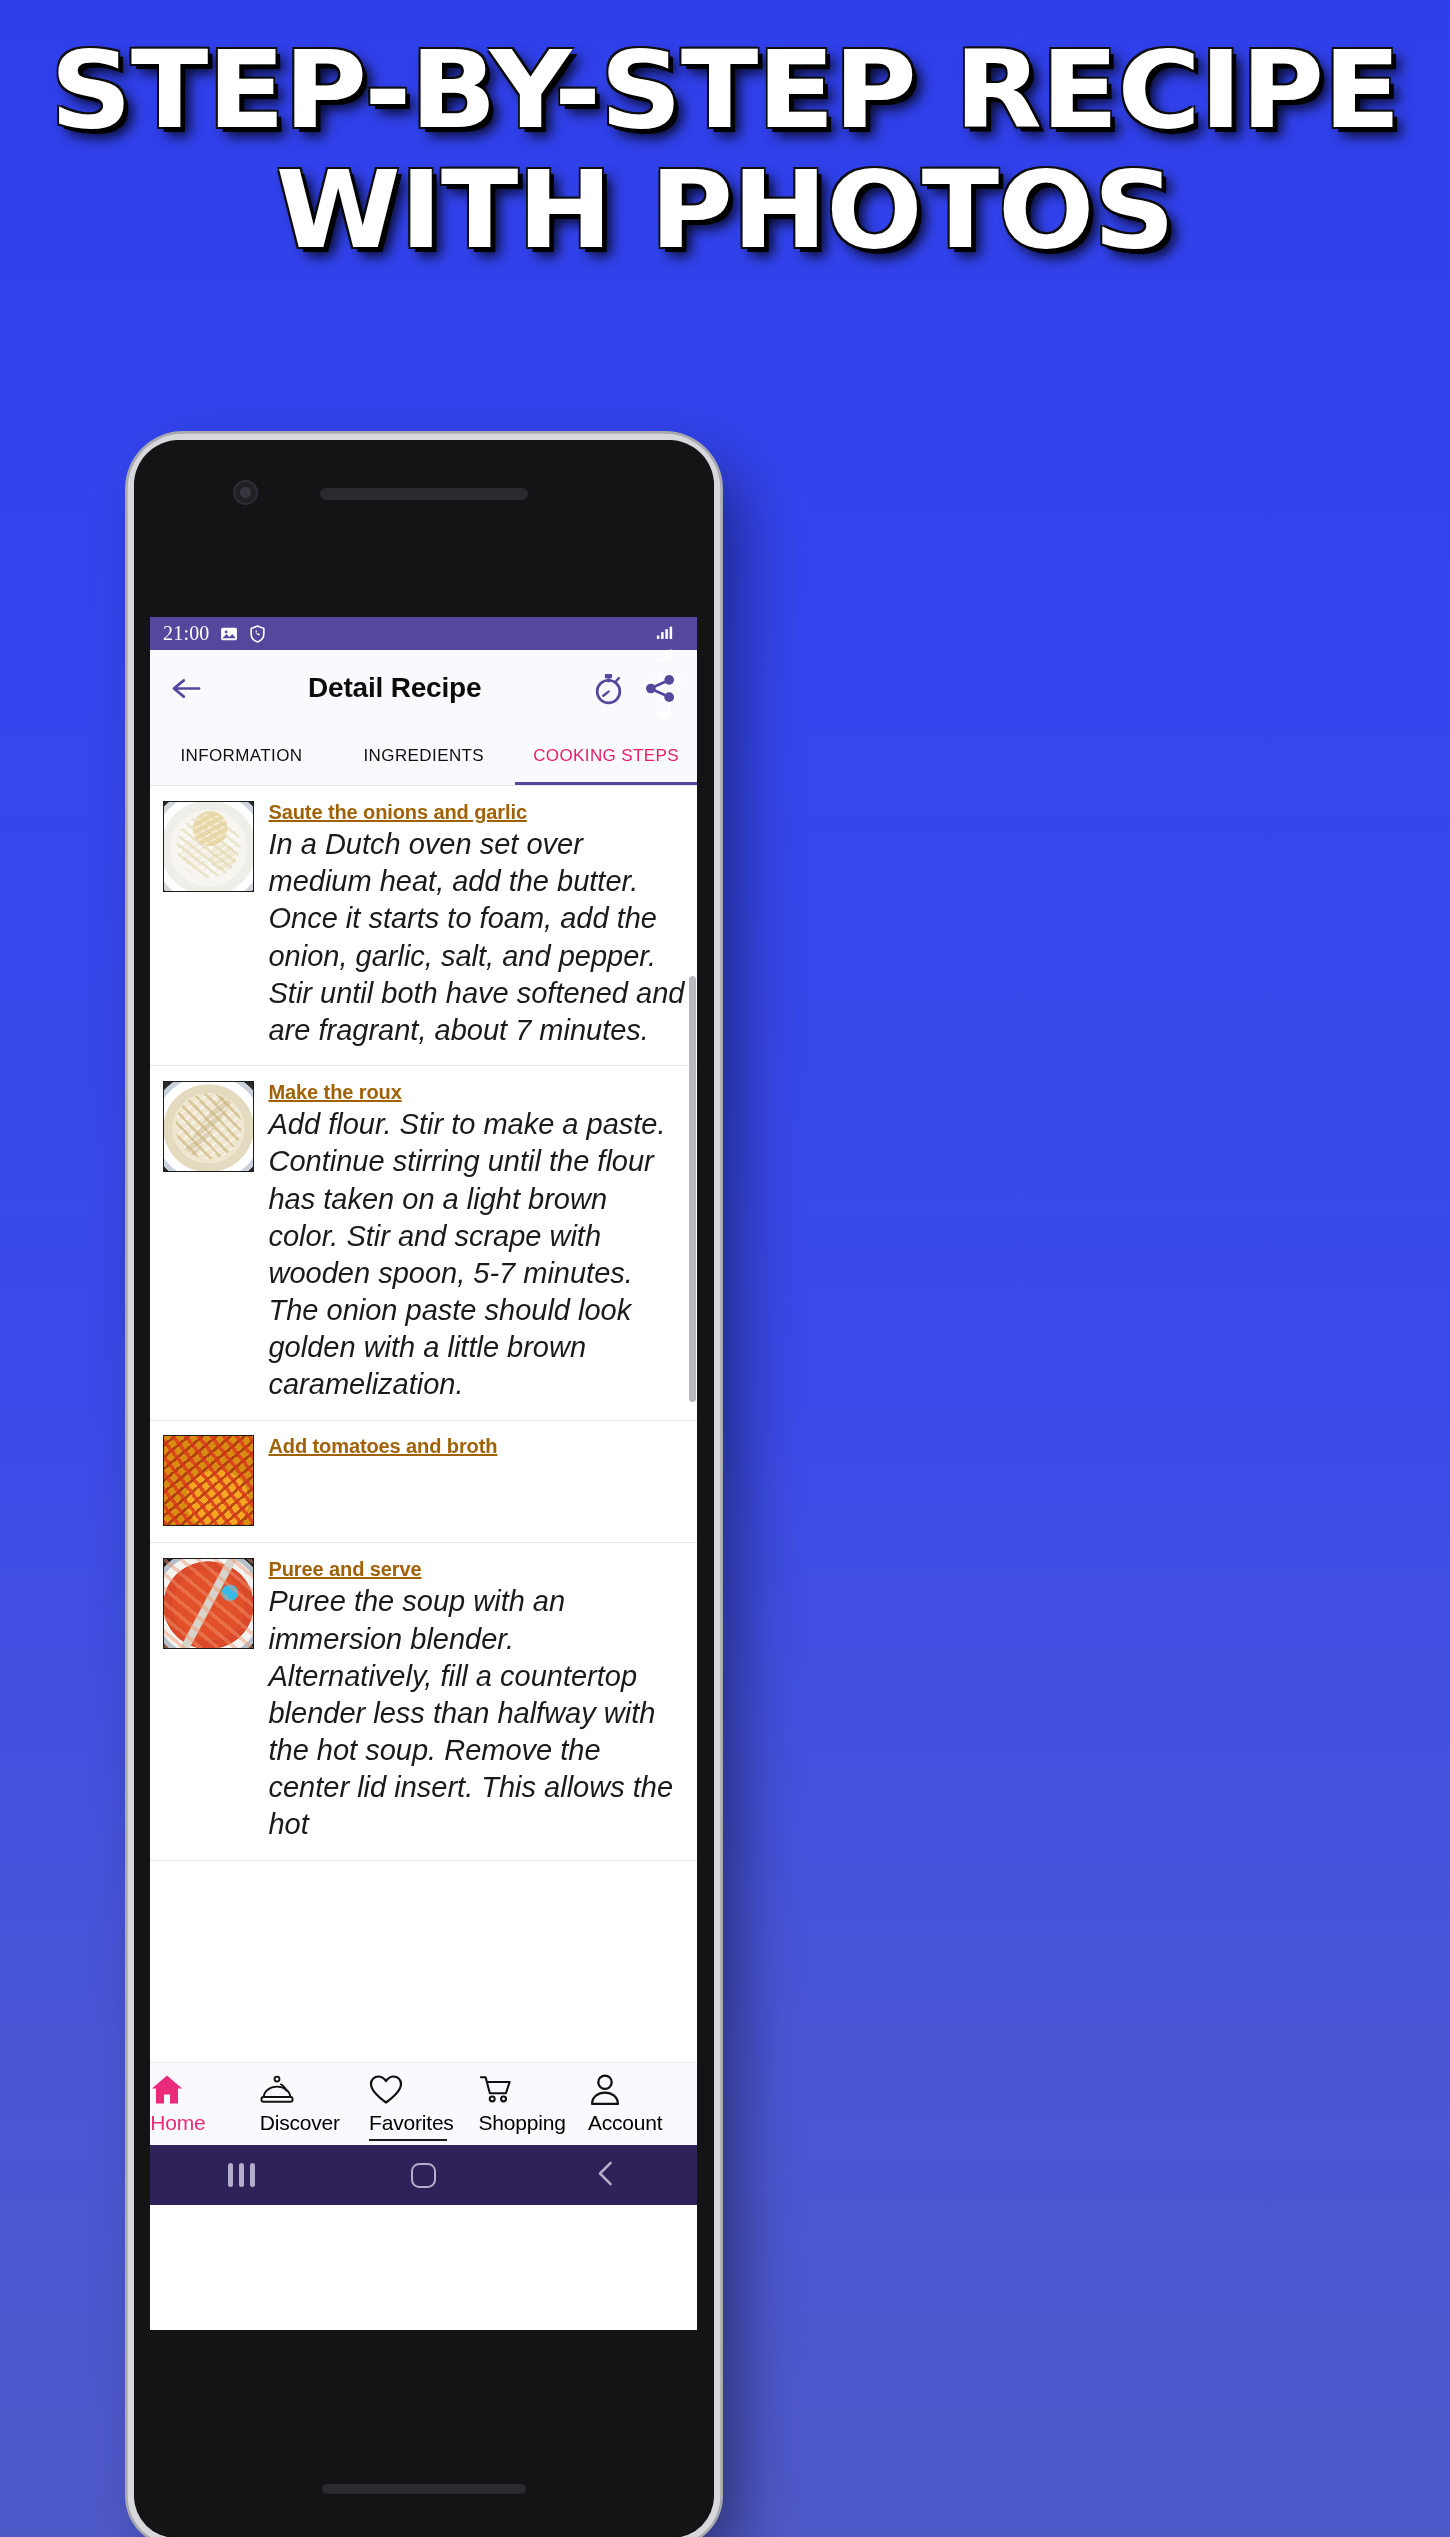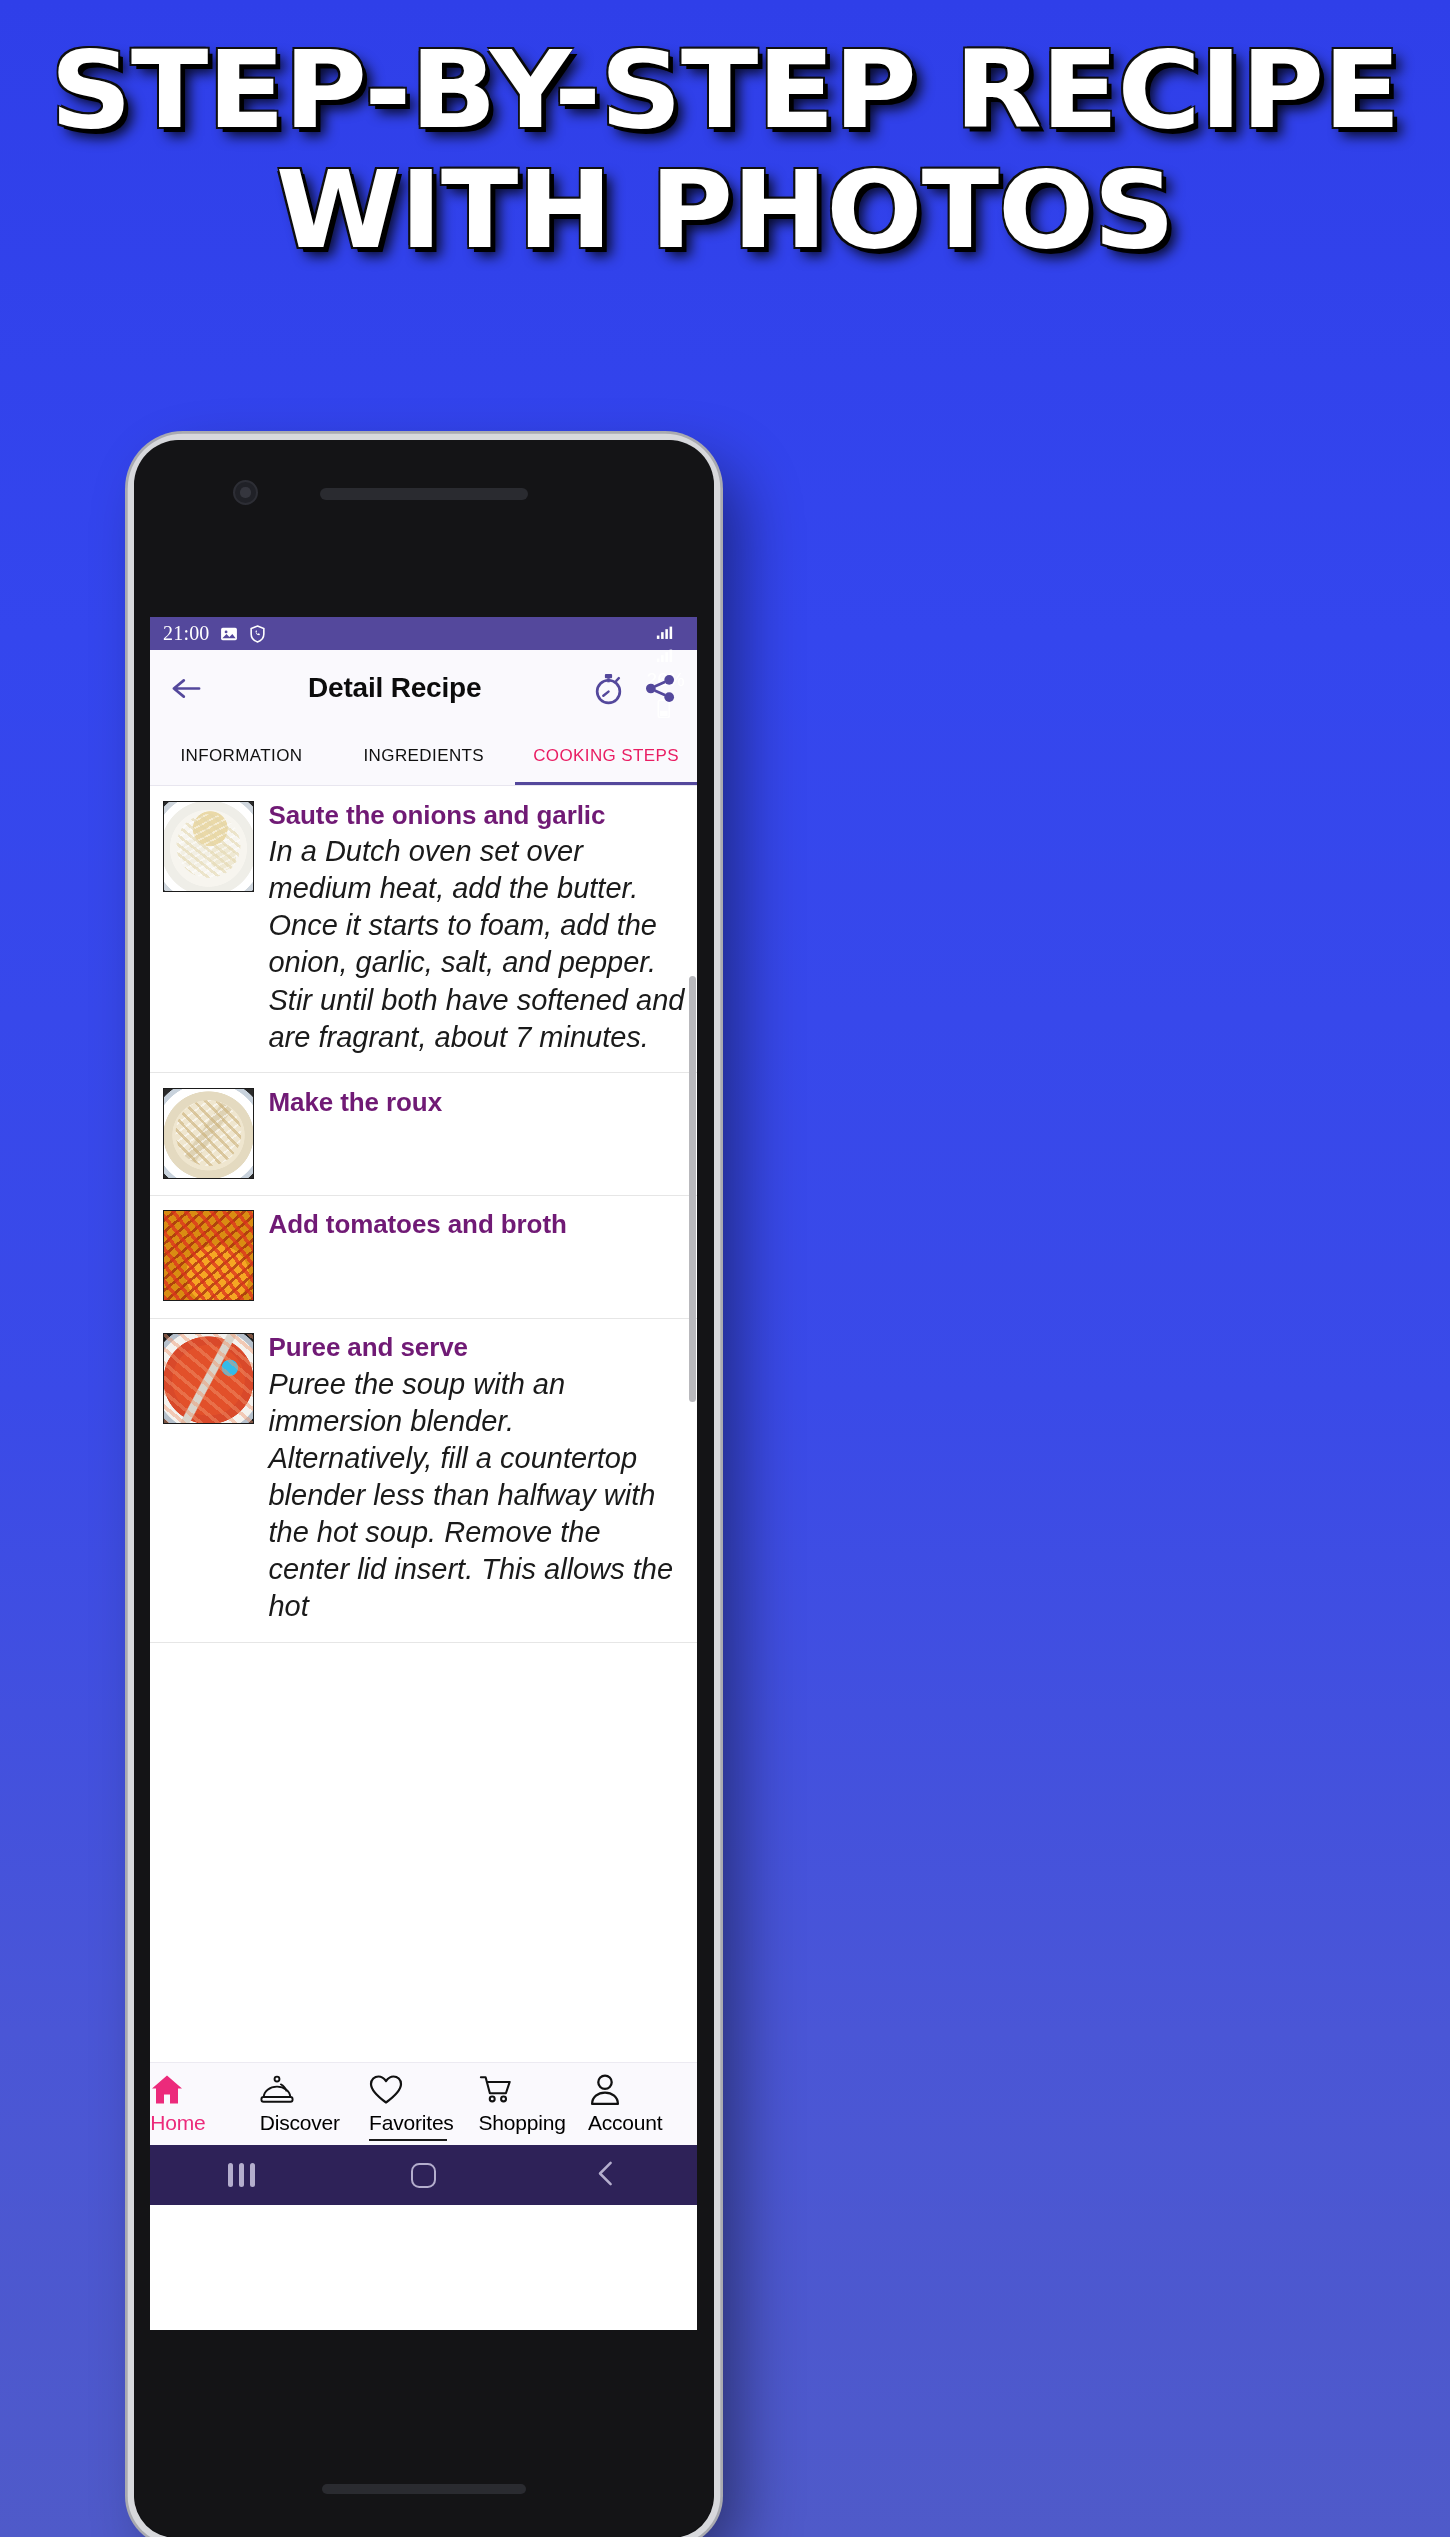--- a/index.html
+++ b/index.html
@@ -268,26 +268,27 @@
     content:"";
     position:absolute; inset:0;
     background:
       repeating-linear-gradient(40deg, rgba(240,150,110,.45) 0 3.6px, transparent 3.6px 11px),
       linear-gradient(118deg, transparent 46%, #d9d4cb 47% 53%, transparent 54%),
       radial-gradient(circle at 74% 38%, #35bbe8 0 9%, transparent 10%);
   }
 
   .step-body { flex: 1; min-width: 0; }
   .step-title {
-    font-size: 26px;
+    font-size: 20px;
     font-weight: bold;
-    color: #701a75;
+    color: #a16207;
     letter-spacing: -0.1px;
     line-height: 1.15;
     margin-bottom: 2.7px;
+    text-decoration: underline;
   }
   .step-desc {
     font-size: 29px;
     line-height: 1.28;
     color: #1a1a1a;
     font-style: italic;
   }
 
   
   .list-scrollbar {
@@ -483,20 +484,21 @@
             <div class="step-desc">In a Dutch oven set over medium heat, add the butter. Once it starts to foam, add the onion, garlic, salt, and pepper. Stir until both have softened and are fragrant, about 7 minutes.</div>
           </div>
         </div>
 
         <div class="step">
           <div class="step-thumb">
             <div class="thumb-art art-roux"></div>
           </div>
           <div class="step-body">
             <div class="step-title">Make the roux</div>
+            <div class="step-desc">Add flour. Stir to make a paste. Continue stirring until the flour has taken on a light brown color. Stir and scrape with wooden spoon, 5-7 minutes. The onion paste should look golden with a little brown caramelization.</div>
           </div>
         </div>
 
         <div class="step">
           <div class="step-thumb">
             <div class="thumb-art art-tomato"></div>
           </div>
           <div class="step-body">
             <div class="step-title">Add tomatoes and broth</div>
           </div>

